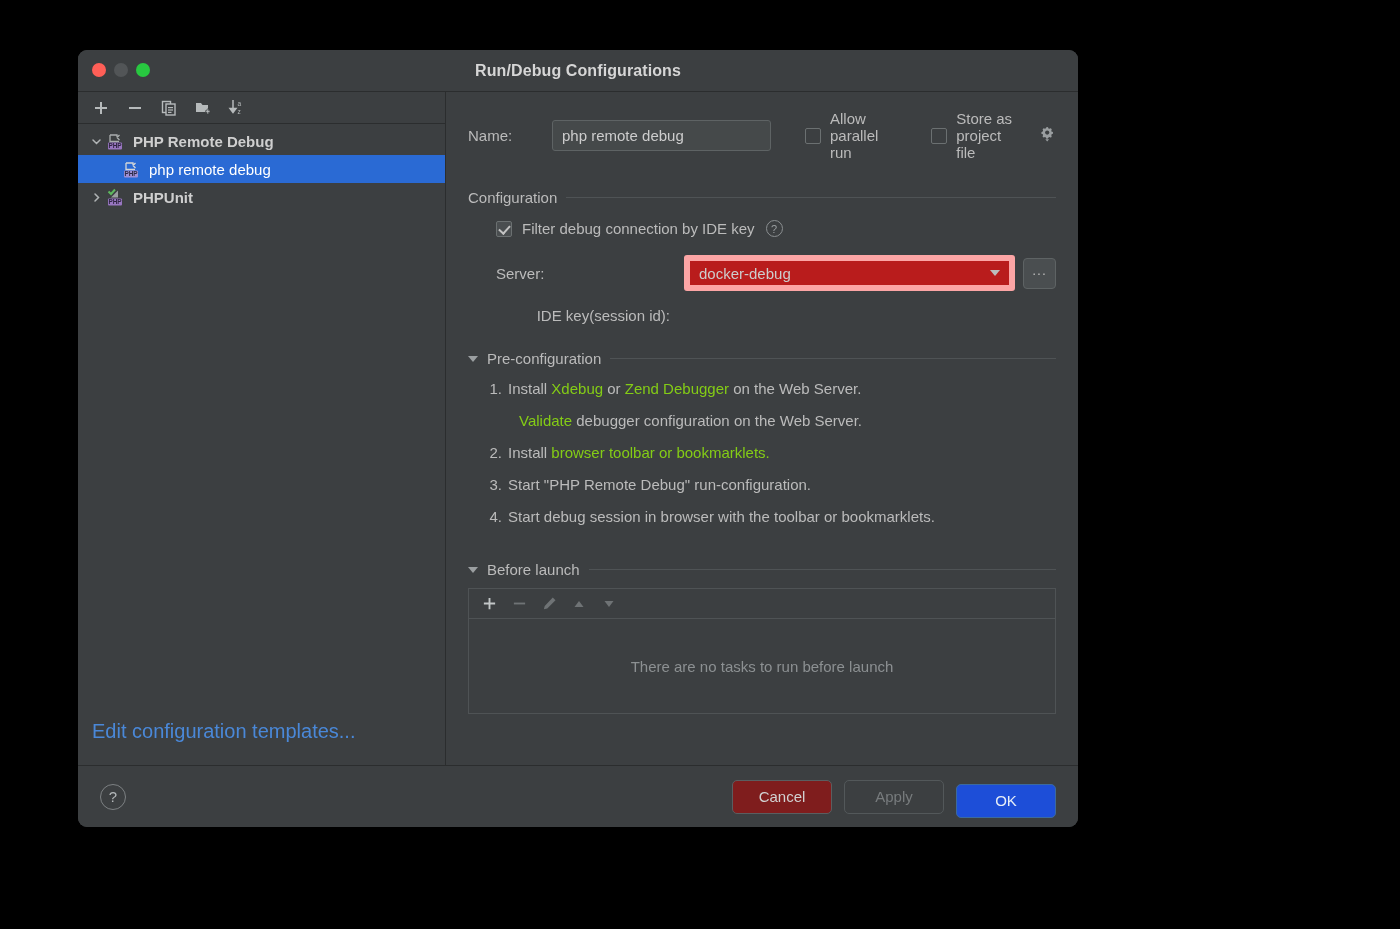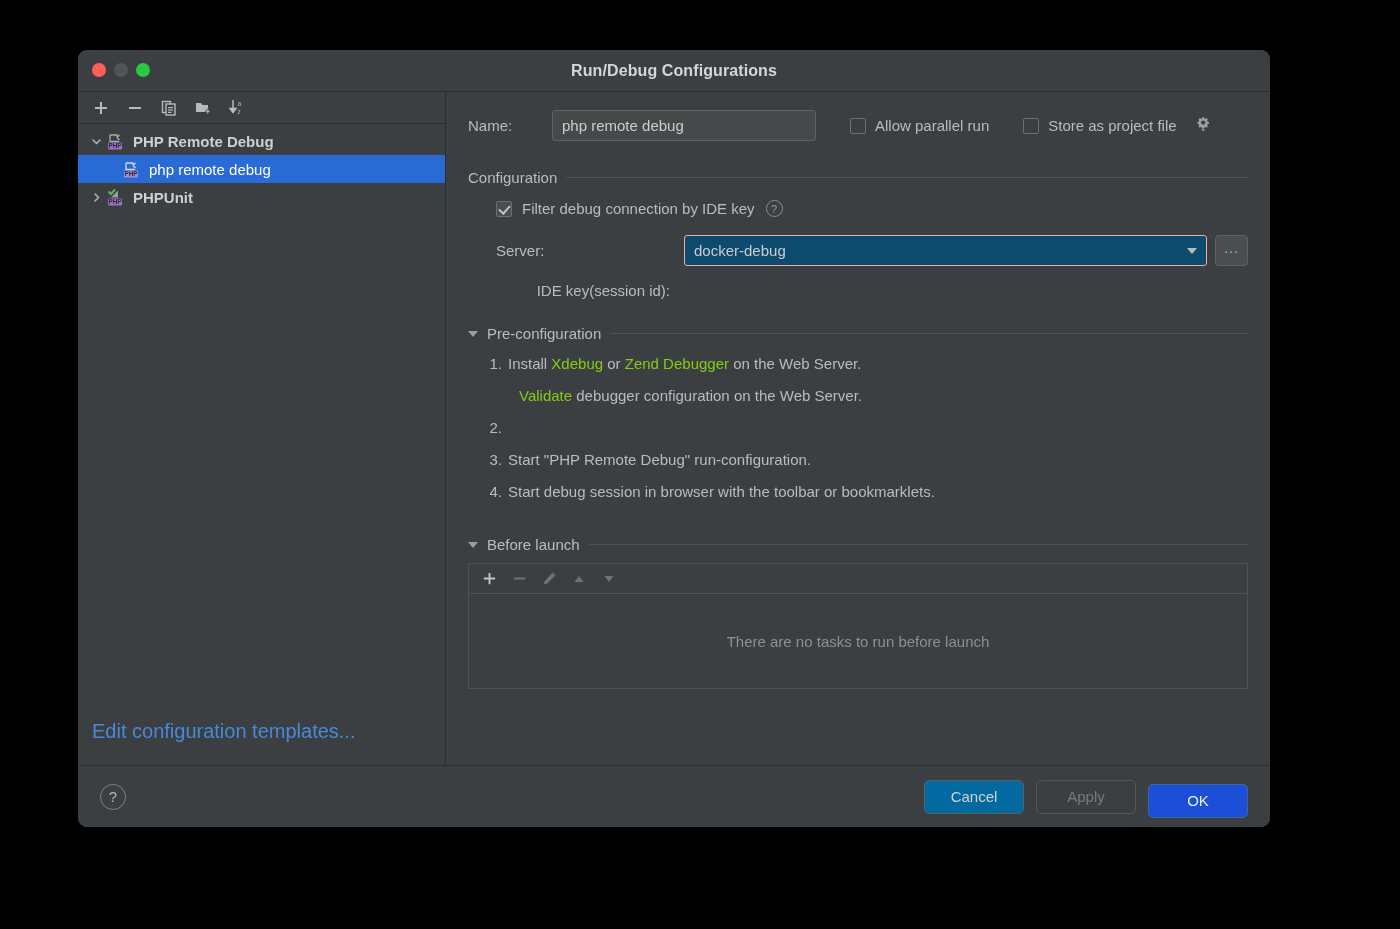--- a/index.html
+++ b/index.html
@@ -5,21 +5,21 @@
   * { box-sizing: border-box; margin: 0; padding: 0; }
   html, body {
     width: 1400px; height: 929px;
     background: #000;
     font-family: "Liberation Sans", sans-serif;
     overflow: hidden;
   }
   .window {
     position: absolute;
     left: 78px; top: 50px;
-    width: 1192px; height: 777px;
+    width: 1000px; height: 777px;
     background: #3c3f41;
     border-radius: 9px;
     box-shadow: 0 10px 40px rgba(0,0,0,0.75);
     overflow: hidden;
     display: flex;
     flex-direction: column;
   }
   
   .titlebar {
     height: 42px;
@@ -186,22 +186,22 @@
     margin-bottom: 16px;
   }
   .cfg-lbl {
     width: 188px; flex: 0 0 188px;
     color: #bbbbbb; font-size: 15px;
   }
   .cfg-lbl.right-al { text-align: right; padding-right: 14px; }
   .combo {
     flex: 1 1 auto;
     height: 31px;
-    background: #0c4a6e;
-    border: 1px solid #fca5a5;
+    background: #b91c1c;
+    border: 6px solid #fca5a5;
     border-radius: 3px;
     display: flex;
     align-items: center;
     padding: 12px 9px;
     color: #cdcdcd;
     font-size: 15px;
     position: relative;
   }
   .combo .caret {
     margin-left: auto;
@@ -303,21 +303,21 @@
   .btn {
     min-width: 100px;
     height: 34px;
     border-radius: 5px;
     font-size: 15px;
     display: flex;
     align-items: center;
     justify-content: center;
     font-family: "Liberation Sans", sans-serif;
     border: 1px solid #5a5e60;
-    background: #0369a1;
+    background: #7f1d1d;
     color: #d2d2d2;
   }
   .btn.disabled {
     background: transparent;
     color: #777b7d;
     border-color: #53585a;
   }
   .btn.primary {
     background: #1d4ed8;
     border-color: #3c6a9e;
@@ -494,20 +494,21 @@
         <div class="pc-line">
           <span class="pc-num">1.</span>
           <span><span>Install </span><span class="lnk">Xdebug</span><span> or </span><span class="lnk">Zend Debugger</span><span> on the Web Server.</span></span>
         </div>
         <div class="pc-line">
           <span class="pc-num blank"></span>
           <span style="padding-left:11px"><span class="lnk">Validate</span><span> debugger configuration on the Web Server.</span></span>
         </div>
         <div class="pc-line">
           <span class="pc-num">2.</span>
+          <span><span>Install </span><span class="lnk">browser toolbar or bookmarklets.</span></span>
         </div>
         <div class="pc-line">
           <span class="pc-num">3.</span>
           <span>Start "PHP Remote Debug" run-configuration.</span>
         </div>
         <div class="pc-line">
           <span class="pc-num">4.</span>
           <span>Start debug session in browser with the toolbar or bookmarklets.</span>
         </div>
       </div>

